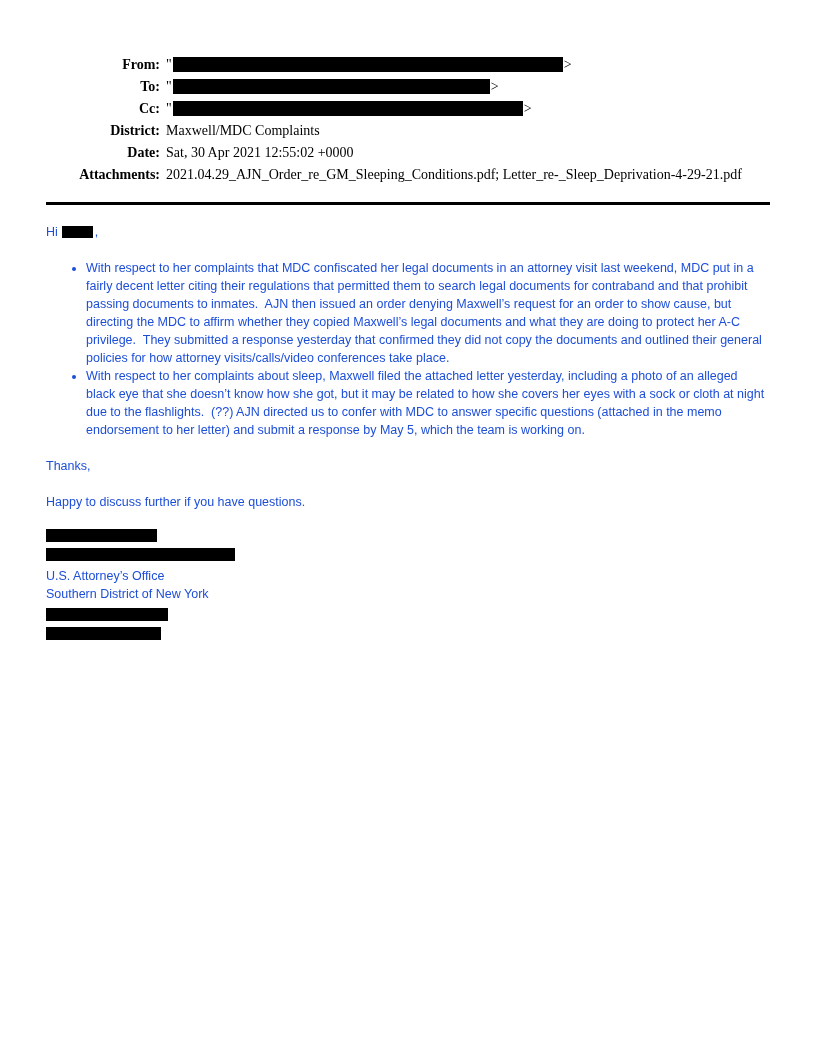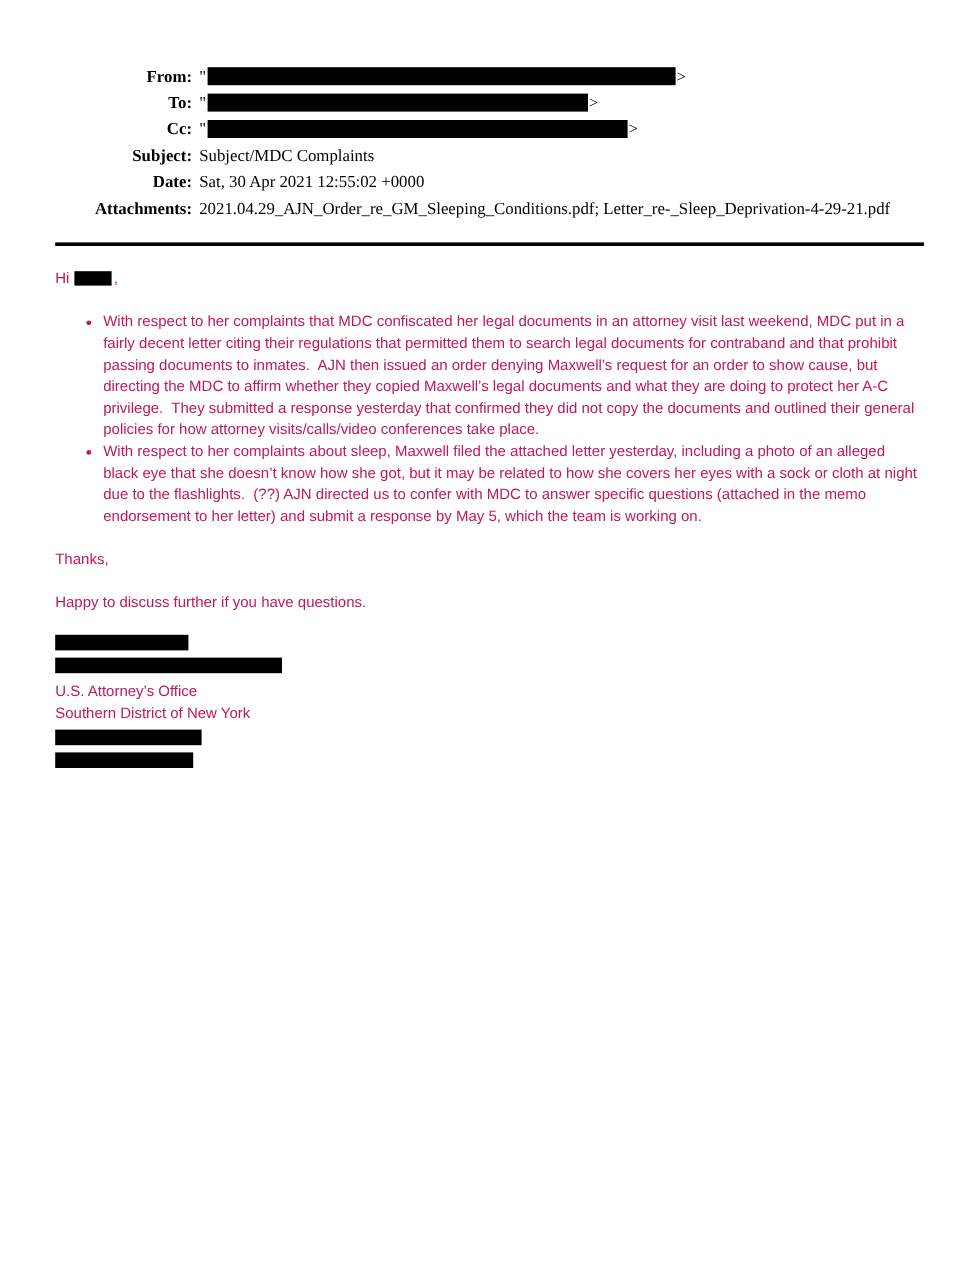--- a/index.html
+++ b/index.html
@@ -25,21 +25,21 @@
   .bar-to   { width: 317px; }
   .bar-cc   { width: 350px; }
   
   .rule { border: none; border-top: 3px solid #000000; margin: 16px 46px 0 46px; }
   
   .body-text {
     margin: 0 46px;
     font-family: "Liberation Sans", sans-serif;
     font-size: 12.5px;
     line-height: 18px;
-    color: #be185d;
+    color: #1d4ed8;
   }
   .body-text p { margin-top: 18px; white-space: pre-wrap; }
   .greeting-bar { width: 31px; height: 12px; vertical-align: -2px; margin: 0 2px 0 4px; }
   ul.points { margin-top: 18px; padding-left: 40px; }
   ul.points li { white-space: pre-wrap; }
   
   .signature { margin-top: 18px; }
   .sig-bar { display: block; height: 13px; margin-bottom: 6px; }
   .sig-bar-1 { width: 111px; }
   .sig-bar-2 { width: 189px; }
@@ -63,22 +63,22 @@
       <span class="hlabel">To:</span>
       <span class="hvalue"><span>"</span><span class="redact hdr-bar bar-to"></span><span>&gt;</span></span>
     </div>
 
     <div class="header-row">
       <span class="hlabel">Cc:</span>
       <span class="hvalue"><span>"</span><span class="redact hdr-bar bar-cc"></span><span>&gt;</span></span>
     </div>
 
     <div class="header-row">
-      <span class="hlabel">Subject:</span>
-      <span class="hvalue">Subject/MDC Complaints</span>
+      <span class="hlabel">District:</span>
+      <span class="hvalue">Maxwell/MDC Complaints</span>
     </div>
 
     <div class="header-row">
       <span class="hlabel">Date:</span>
       <span class="hvalue">Sat, 30 Apr 2021 12:55:02 +0000</span>
     </div>
 
     <div class="header-row">
       <span class="hlabel">Attachments:</span>
       <span class="hvalue">2021.04.29_AJN_Order_re_GM_Sleeping_Conditions.pdf; Letter_re-_Sleep_Deprivation-4-29-21.pdf</span>

